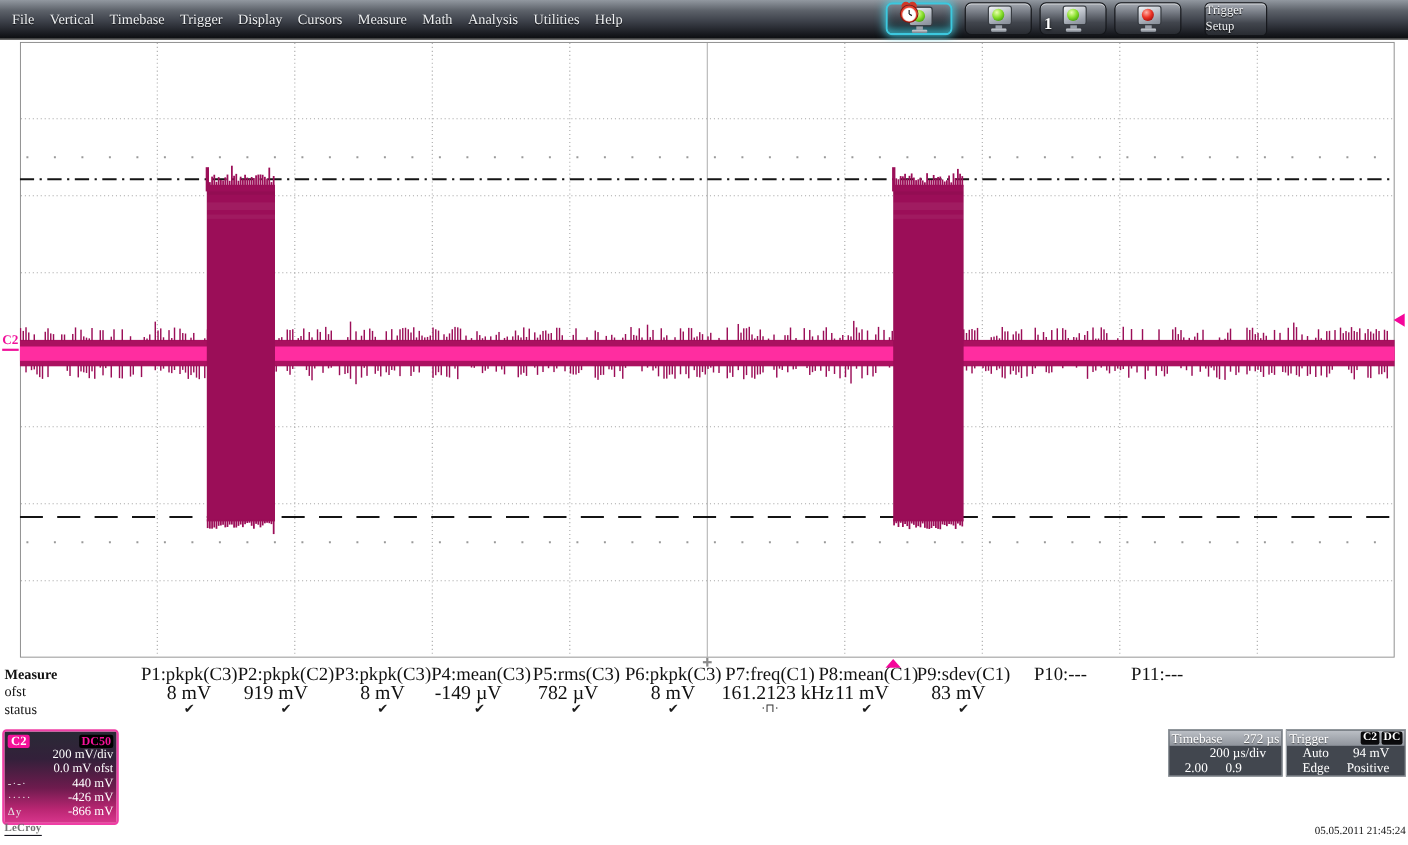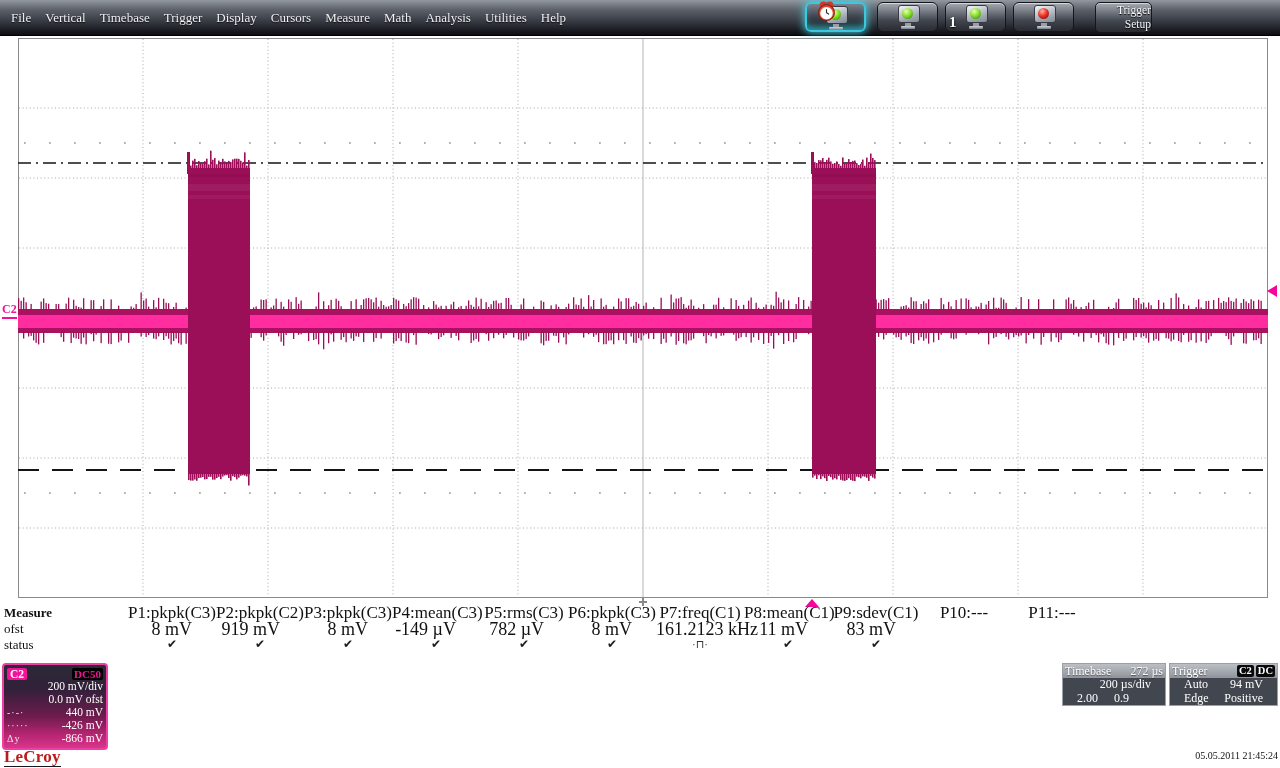--- a/index.html
+++ b/index.html
@@ -32,21 +32,21 @@
     background:linear-gradient(#d2d6dc,#787e88);}
   .clock{position:absolute;left:-5px;top:-2px;width:15px;height:15px;border-radius:50%;z-index:2;
     background:radial-gradient(circle at 50% 55%,#ffffff 46%,#f2e8e2 52%,#e84434 60%,#b52a1c 95%);
     border:1px solid #86160c;
     box-shadow:-3px -7px 0 -4.5px #d03828, 3px -7px 0 -4.5px #d03828;}
   .clock svg{position:absolute;left:0;top:0;}
   .btn-badge{position:absolute;left:3px;bottom:1px;color:#fff;font-weight:bold;font-size:15px;
     text-shadow:0 1px 2px #000;line-height:1;}
   #trigger-setup-btn{position:absolute;left:1095px;top:2px;width:57px;height:31px;border-radius:5px;
     border:1px solid #14161a;box-sizing:border-box;display:flex;align-items:center;justify-content:center;
-    text-align:right;color:#f2f4f6;font-size:11.5px;line-height:1.2;text-shadow:0 1px 1px #000;
+    text-align:left;color:#f2f4f6;font-size:11.5px;line-height:1.2;text-shadow:0 1px 1px #000;
     background:linear-gradient(180deg,#a6abb3 0%,#757a83 30%,#42464e 62%,#282b31 100%);
     box-shadow:inset 0 1px 0 rgba(255,255,255,.55);}
 
   
   #grid-wrap{position:absolute;left:18px;top:38px;width:1250px;height:560px;background:#fff;}
   #trace-label{position:absolute;left:2px;top:303px;color:#f0109a;font-size:12px;font-weight:bold;
     border-bottom:2px solid #f0109a;padding-bottom:1px;line-height:1.1;}
   #trig-level-marker{position:absolute;left:1267px;top:285px;width:0;height:0;
     border-top:6px solid transparent;border-bottom:6px solid transparent;border-right:10px solid #f5059a;}
   #trig-time-marker{position:absolute;left:805px;top:599px;width:0;height:0;
@@ -69,21 +69,21 @@
   #chbox{position:absolute;left:2px;top:663px;width:96px;height:81px;border:2px solid #ef3fa5;border-radius:4px;
     background:linear-gradient(180deg,#2a2a36 0%,#33203a 30%,#6e1b4e 62%,#b92672 85%,#d8358c 100%);
     color:#fff;font-size:11.5px;padding:1px 3px;box-sizing:content-box;}
   #chbox-header{display:flex;align-items:center;height:13px;margin-top:1px;}
   #ch-name{background:#f5129a;color:#fff;font-weight:bold;font-size:11.5px;padding:0 3px;border-radius:2px;line-height:12px;}
   #ch-coupling{margin-left:auto;background:#000;color:#f5129a;font-weight:bold;font-size:11px;padding:0 2px;border-radius:2px;line-height:12px;}
   .ch-row{display:flex;height:13px;line-height:13px;}
   .ch-glyph{color:#e8e8e8;font-size:10px;letter-spacing:1px;}
   .ch-val{margin-left:auto;}
 
-  #logo{position:absolute;left:4px;top:748px;font-size:17px;font-weight:bold;color:#b91c1c;
+  #logo{position:absolute;left:4px;top:748px;font-size:10px;font-weight:bold;color:#737373;
     border-bottom:1.5px solid #15151f;line-height:1.05;letter-spacing:0.2px;}
 
   
   .info-box{position:absolute;top:663px;height:43px;border:1px solid #9aa0a6;box-sizing:border-box;
     background:#42474f;color:#fff;font-size:12px;overflow:hidden;}
   #tbbox{left:1062px;width:104px;}
   #trbox{left:1169px;width:109px;}
   .info-header{height:14px;line-height:14px;display:flex;align-items:center;padding:0 2px;
     background:linear-gradient(#bcc0c6,#8f949c);text-shadow:0 1px 1px rgba(0,0,0,.5);}
   .info-header .ih-right{margin-left:auto;}

